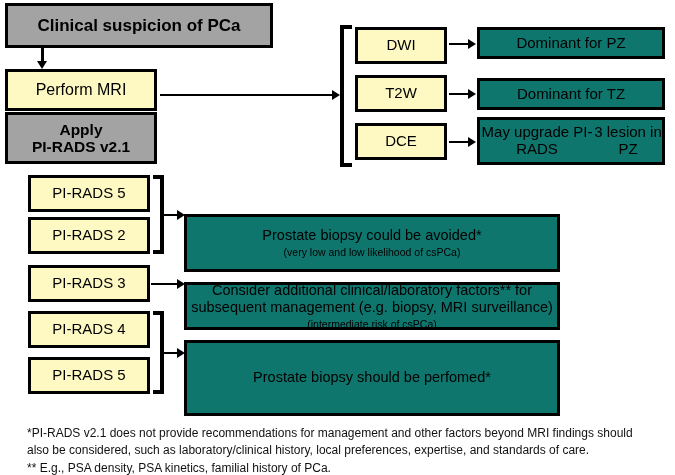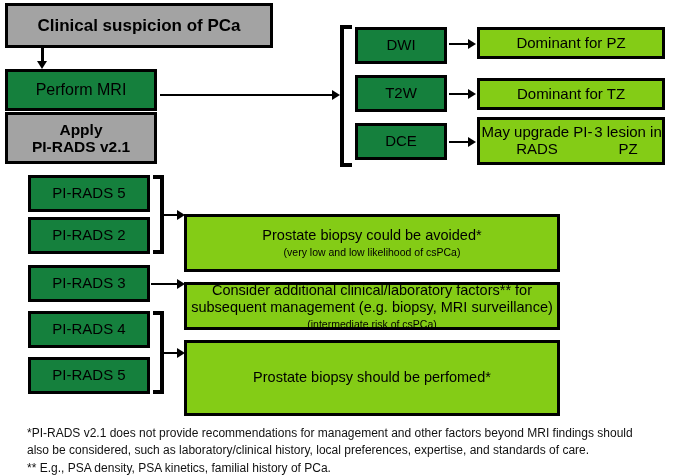--- a/index.html
+++ b/index.html
@@ -28,22 +28,22 @@
     align-items: center;
     justify-content: center;
     text-align: center;
     color: #000000;
     line-height: 1.12;
   }
   .box .l1 { display: block; }
   .box .l2 { display: block; }
 
   .fill-blue   { background: #a3a3a3; text-align: center; }
-  .fill-yellow { background: #15803d; align-items: center; }
-  .fill-pink   { background: #84cc16; }
+  .fill-yellow { background: #fef9c3; align-items: center; }
+  .fill-pink   { background: #0f766e; }
 
   .bold   { font-weight: bold; }
   .normal { font-weight: normal; }
 
   
   #box-clinical-suspicion {
     left: 5px; top: 3px; width: 268px; height: 45px;
     font-size: 17px;
   }
   #box-perform-mri {

